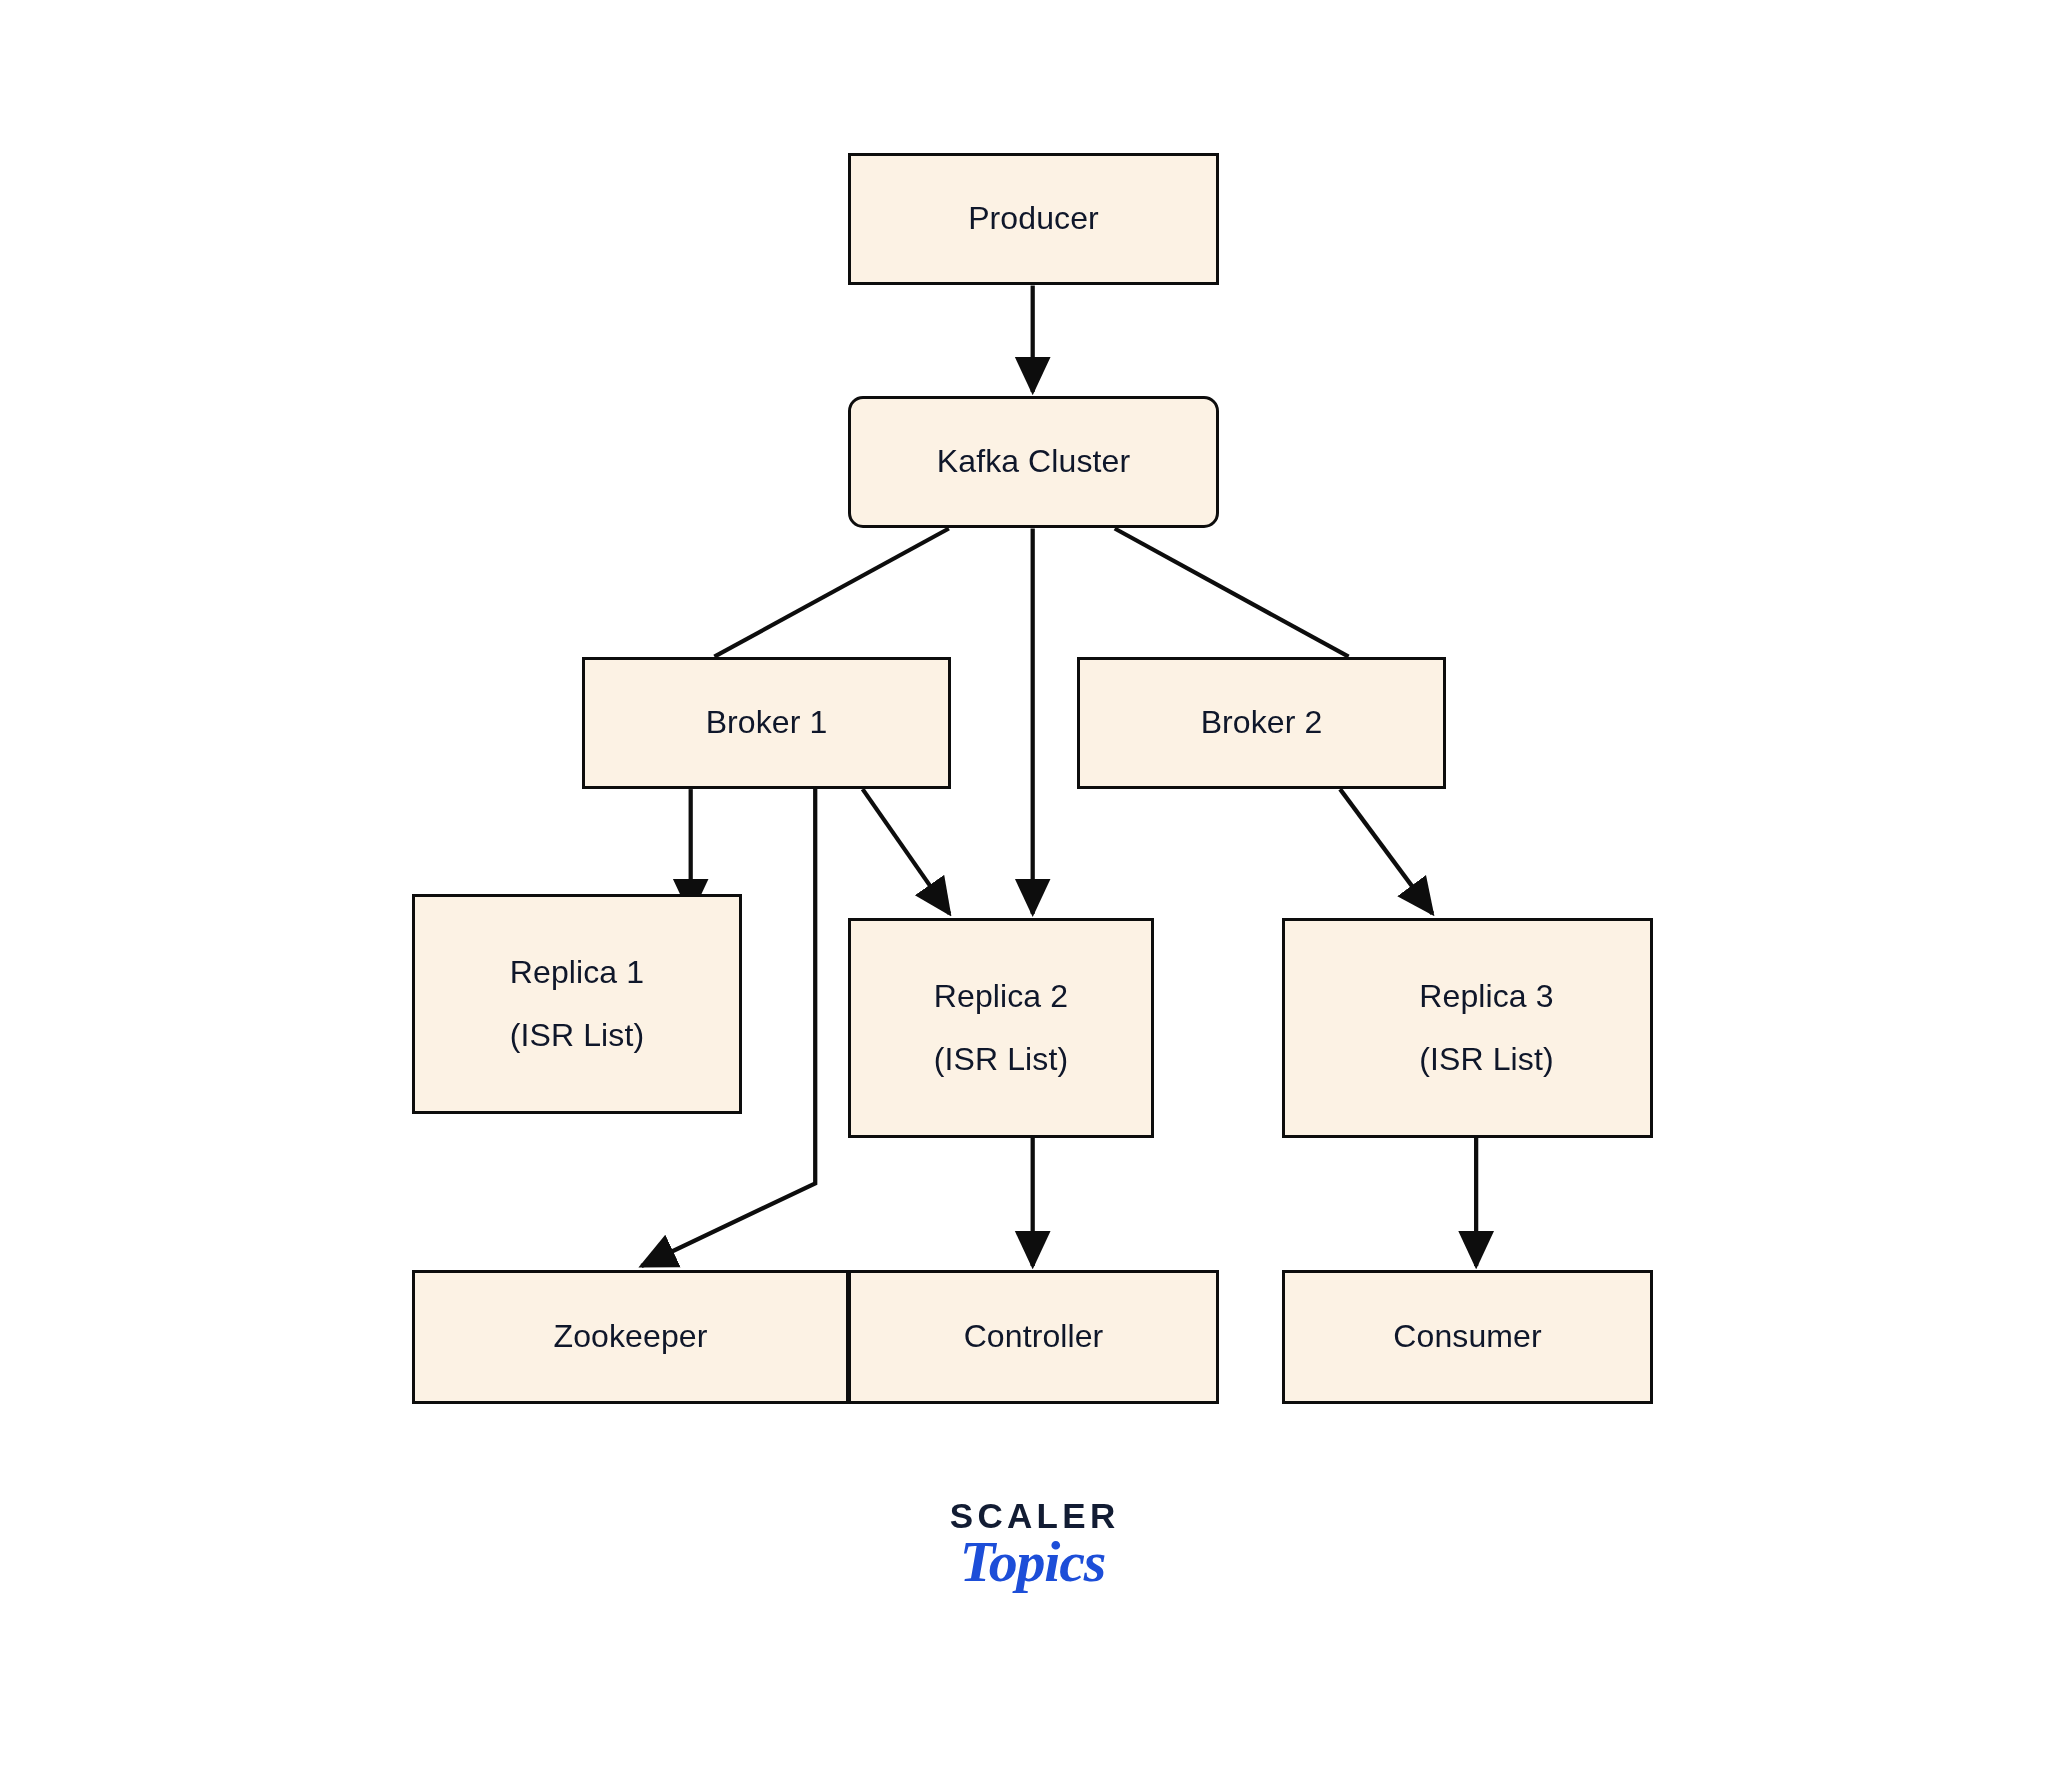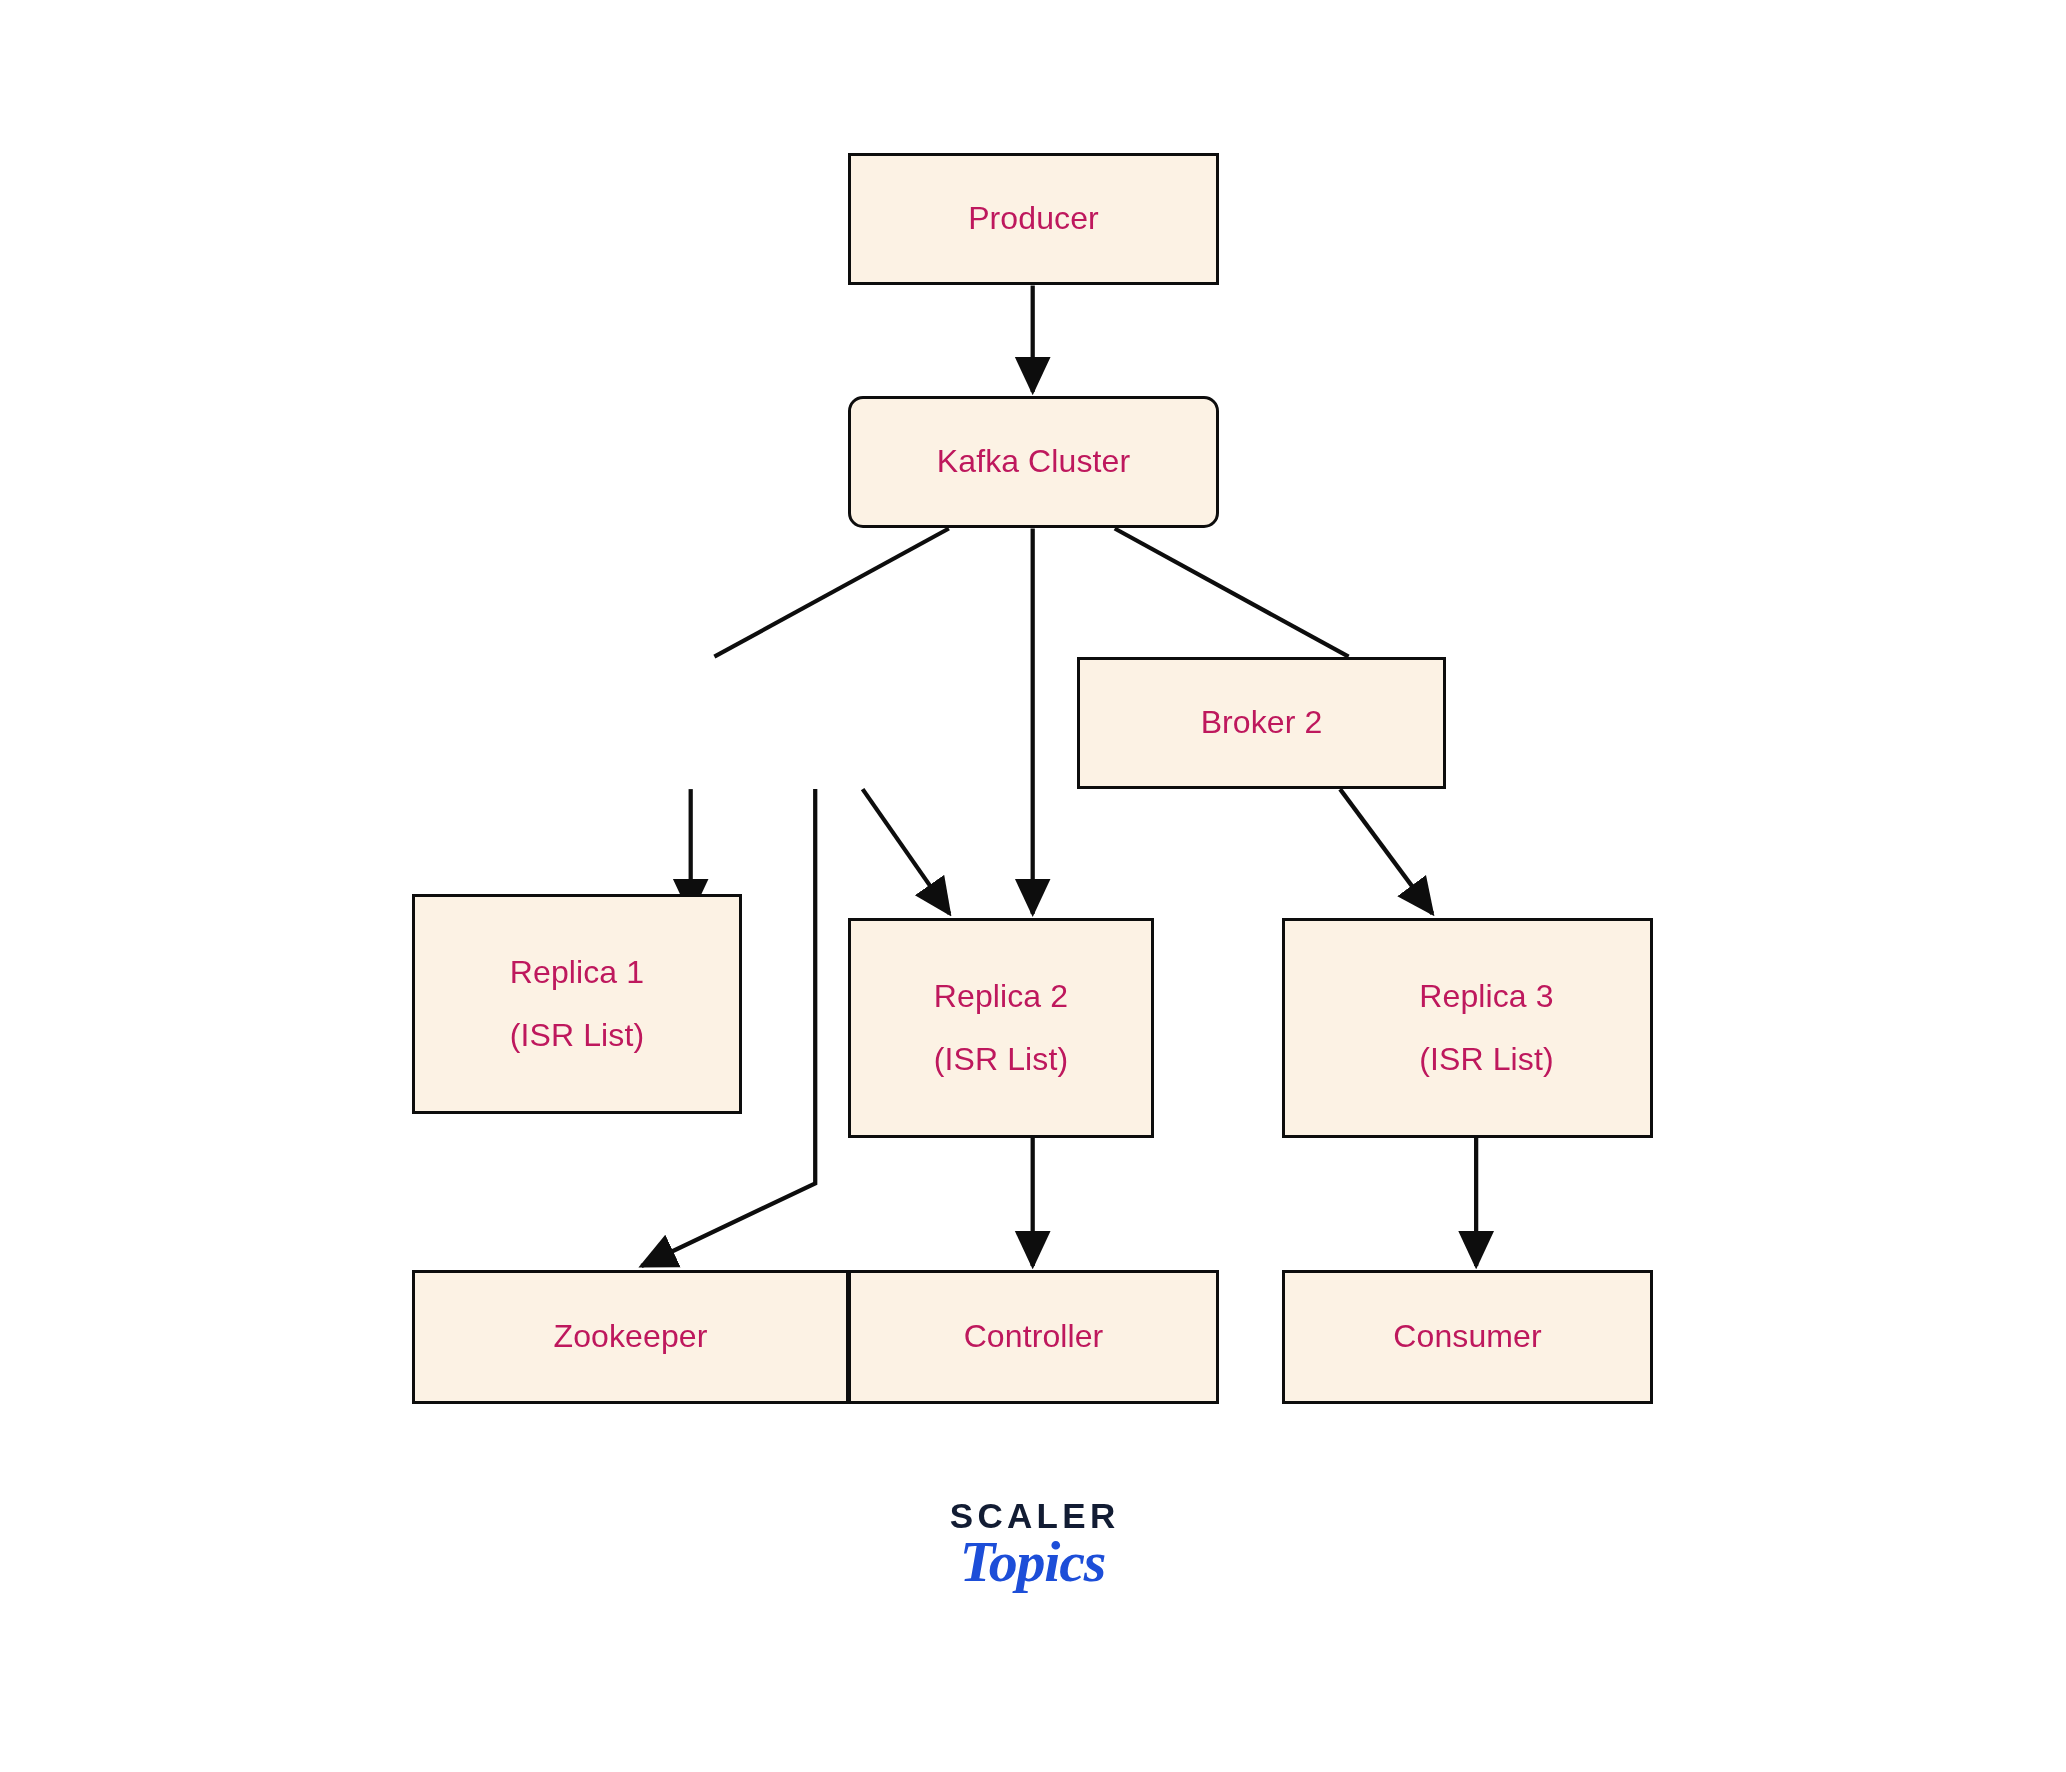--- a/index.html
+++ b/index.html
@@ -28,21 +28,21 @@
   }
   .node {
     position: absolute;
     box-sizing: border-box;
     background: #FCF2E4;
     border: 3.6px solid #0d0d0d;
     display: flex;
     flex-direction: column;
     align-items: center;
     justify-content: center;
-    color: #be185d;
+    color: #0f172a;
     font-size: 32px;
     font-weight: 400;
     line-height: 1.12;
     letter-spacing: 0.1px;
     text-align: center;
     z-index: 2;
   }
   .node .line2 {
     margin-top: 27px;
   }
@@ -128,20 +128,23 @@
   </svg>
 
   <div class="node" id="node-producer">
     <span class="line1">Producer</span>
   </div>
 
   <div class="node" id="node-kafka-cluster">
     <span class="line1">Kafka Cluster</span>
   </div>
 
+  <div class="node" id="node-broker-1">
+    <span class="line1">Broker 1</span>
+  </div>
 
   <div class="node" id="node-broker-2">
     <span class="line1">Broker 2</span>
   </div>
 
   <div class="node" id="node-replica-1">
     <span class="line1">Replica 1</span>
     <span class="line2">(ISR List)</span>
   </div>
 

